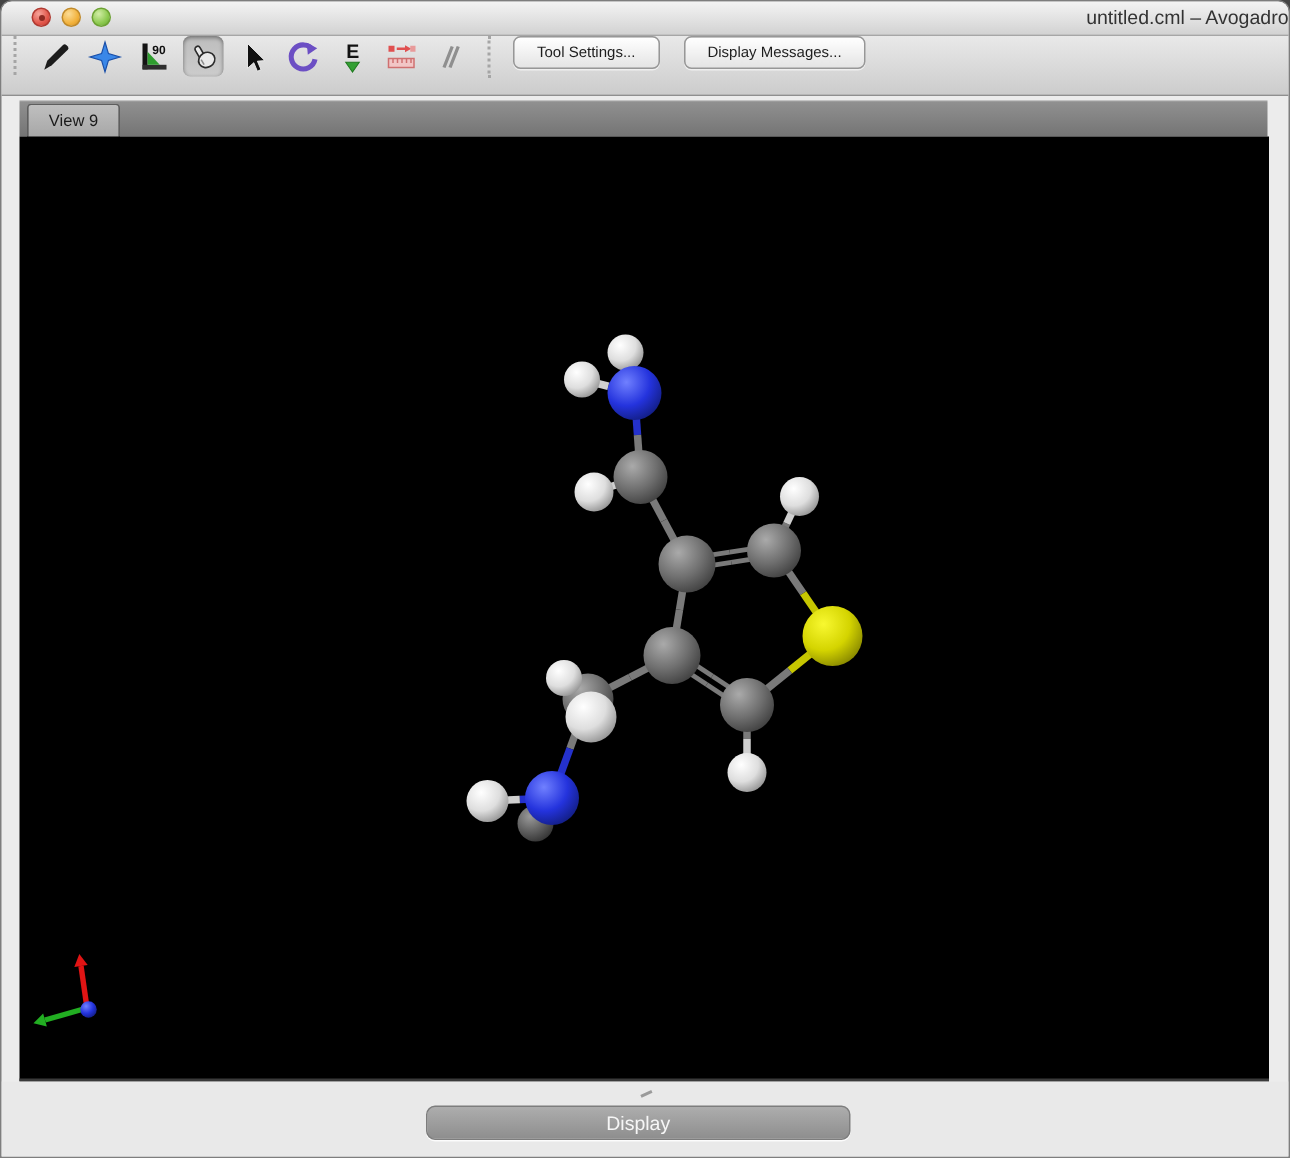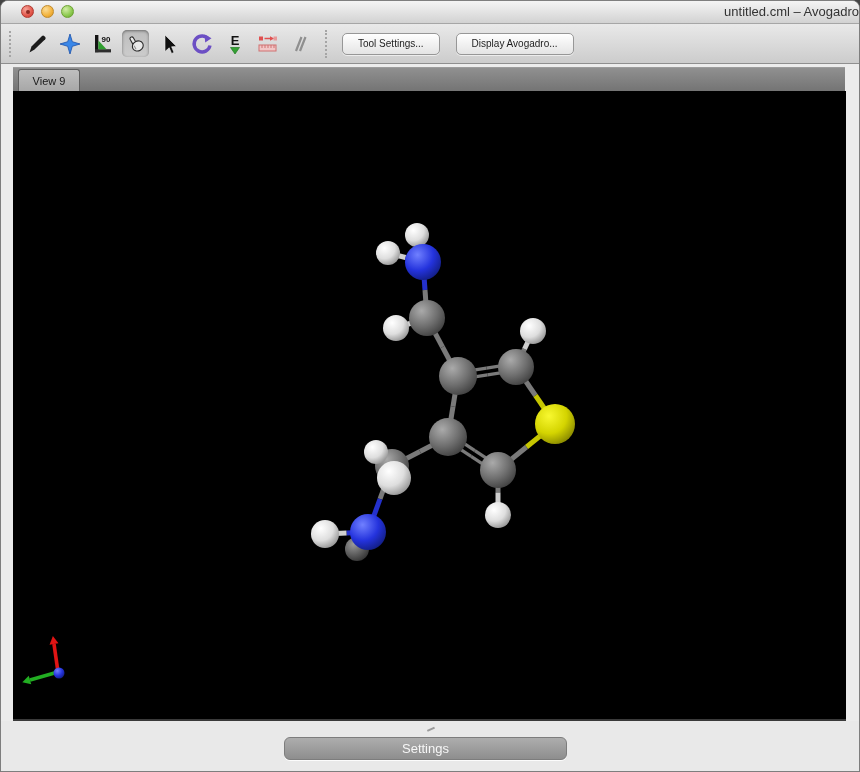--- a/index.html
+++ b/index.html
@@ -11,21 +11,21 @@
     border-bottom:1px solid #a6a6a6;position:relative;}
   .lights{position:absolute;left:20px;top:4px;display:flex;gap:7px;}
   .light{width:13px;height:13px;border-radius:50%;box-sizing:border-box;position:relative;}
   .light.red{background:radial-gradient(circle at 35% 30%,#f6a49a,#e2574b 60%,#c23b30);border:1px solid #b03a31;}
   .light.red::after{content:"";position:absolute;left:4px;top:4px;width:4px;height:4px;border-radius:50%;background:#8d2b23;}
   .light.yellow{background:radial-gradient(circle at 35% 30%,#fbdc96,#f2b23c 60%,#d28e22);border:1px solid #c08a2a;}
   .light.green{background:radial-gradient(circle at 35% 30%,#d2eda6,#8cc94f 60%,#64a22e);border:1px solid #6da233;}
   .title{text-align:right;line-height:22px;font-size:13px;color:#333;}
   
   .toolbar{height:40px;background:linear-gradient(#e9e9e9,#cccccc);
-    border-bottom:1px solid #8f8f8f;display:flex;align-items:center;
+    border-bottom:1px solid #8f8f8f;display:flex;
     padding-left:6px;box-sizing:border-box;}
   .grip{width:3px;height:26px;border-left:2px dotted #a5a5a5;margin:0 6px 0 2px;}
   .tool{width:27px;height:27px;background:transparent;border:none;display:flex;
     align-items:center;justify-content:center;margin:0 3px;padding:0;cursor:default;}
   .tool.active{background:linear-gradient(#bdbdbd,#cccccc);border-radius:5px;
     box-shadow:inset 0 1px 3px rgba(0,0,0,.45);}
   .sep{width:3px;height:28px;border-left:2px dotted #a5a5a5;margin:0 12px 0 8px;}
   .push{height:22px;padding:0 15px;border:1px solid #979797;border-radius:5px;
     background:linear-gradient(#ffffff,#e4e4e4);font-size:10px;color:#1d1d1d;
     margin-right:16px;font-family:"Liberation Sans",sans-serif;box-shadow:0 1px 0 rgba(255,255,255,.6);}
@@ -130,21 +130,21 @@
 
     <button class="tool" aria-label="Auto Rotate Tool">
       <svg width="24" height="24" viewBox="0 0 24 24">
         <path d="M7 19 L12.5 5 M11 19 L16.5 5" stroke="#8f8f8f" stroke-width="2.2"></path>
       </svg>
     </button>
 
     <div class="sep"></div>
 
     <button class="push">Tool Settings...</button>
-    <button class="push">Display Avogadro...</button>
+    <button class="push">Display Messages...</button>
   </div>
 
   <div class="tabbar">
     <div class="tab">View 9</div>
   </div>
 
   <div class="viewport">
     <svg id="mol-svg" width="833" height="628" viewBox="12 90 833 628">
       <defs>
         <radialGradient id="grad-C" cx="35%" cy="30%" r="80%">
@@ -236,16 +236,16 @@
           <polygon points="51.868629150101526,635.0804040507106 57.45477272147525,642.3636038969321 48.54522727852475,643.6363961030679" fill="#e11414"></polygon>
           <line x1="57" y1="671" x2="29" y2="679" stroke="#22ae22" stroke-width="3.6"></line>
           <polygon points="21.307808418873414,681.197769023179 27.7637549244618,674.6731422356163 30.2362450755382,683.3268577643837" fill="#22ae22"></polygon>
           <circle cx="58" cy="672" r="5.5" fill="url(#grad-N)"></circle>
         </g>
     </svg>
   </div>
 
   <div class="bottombar">
     <div class="grip2"></div>
-    <button class="messages">Settings</button>
+    <button class="messages">Display</button>
   </div>
 
 </div>
 
 </body></html>

